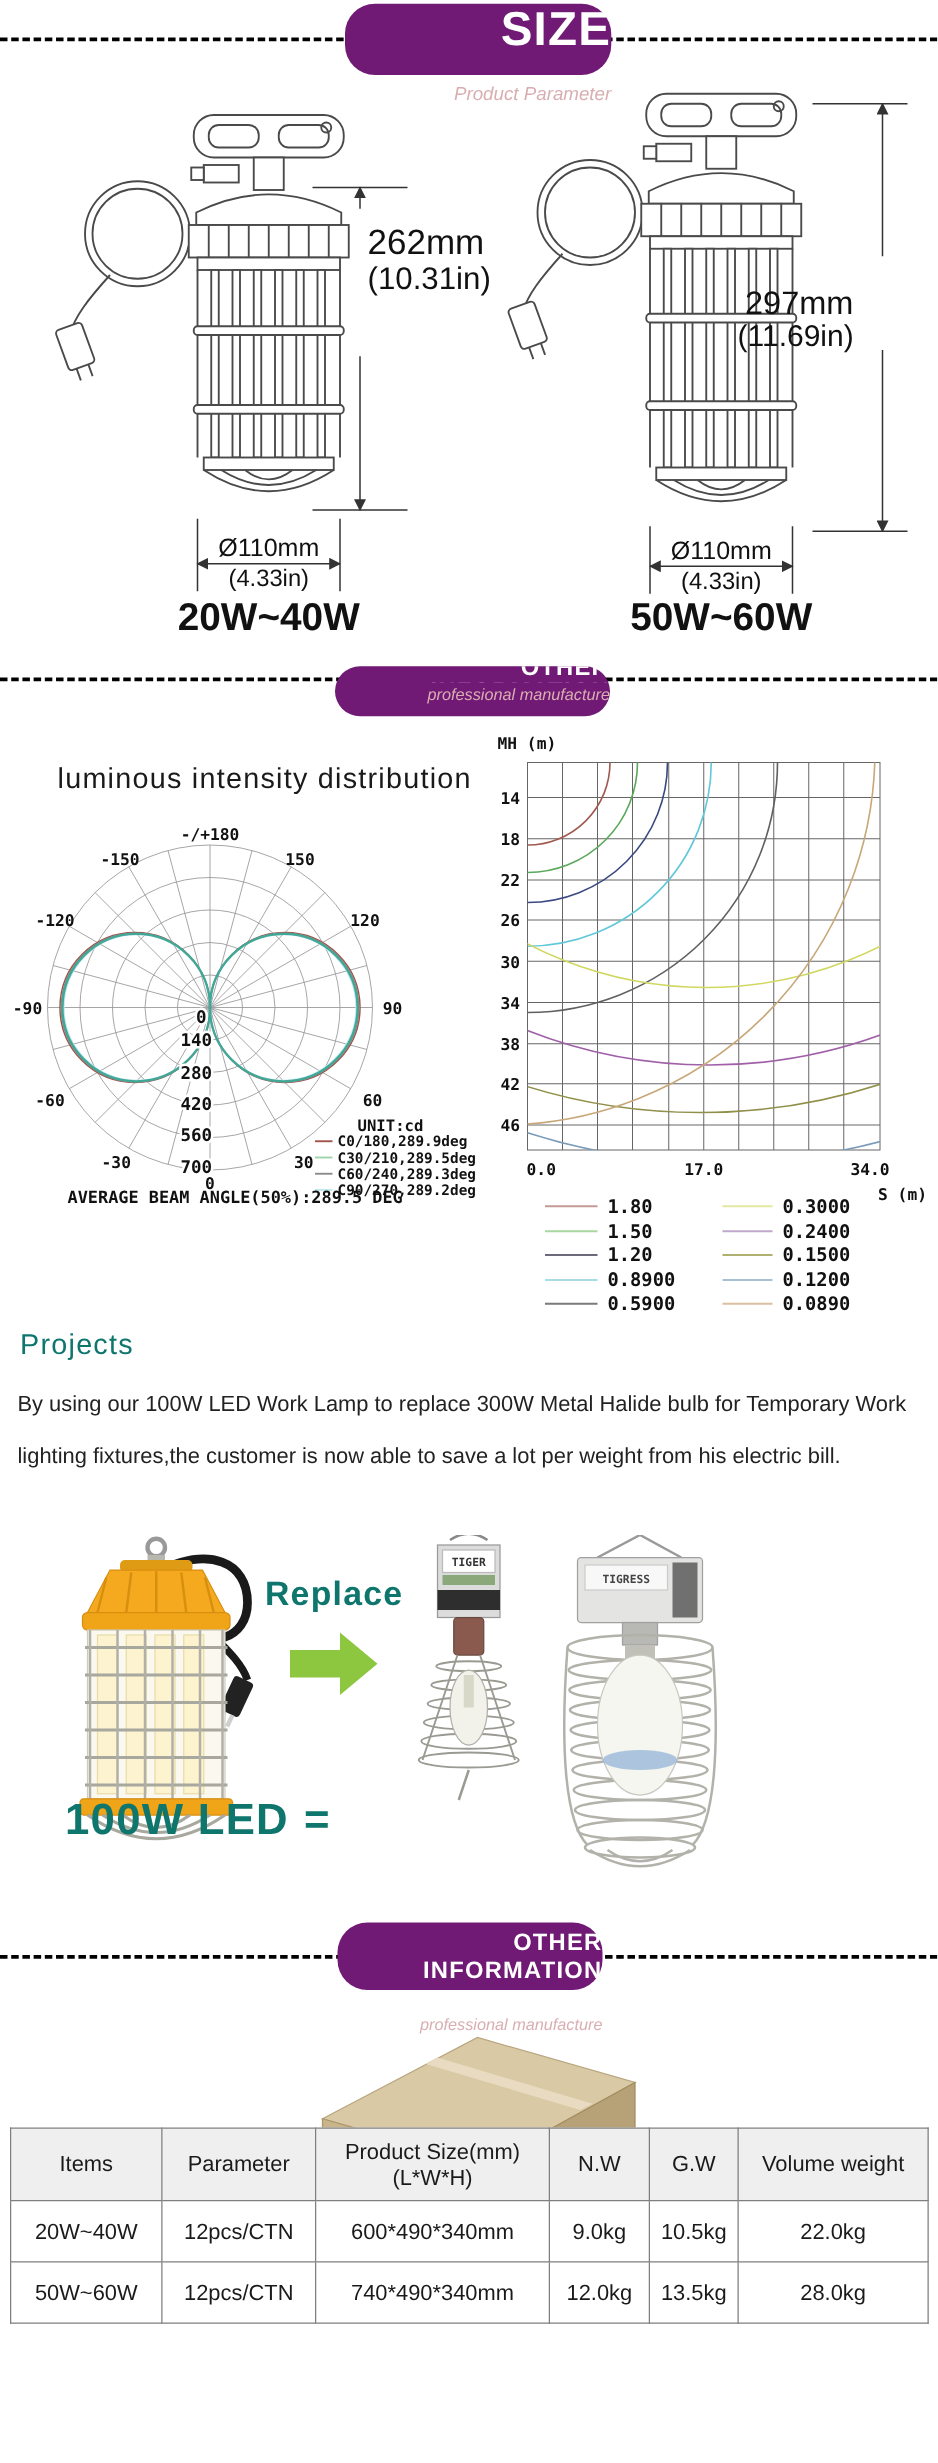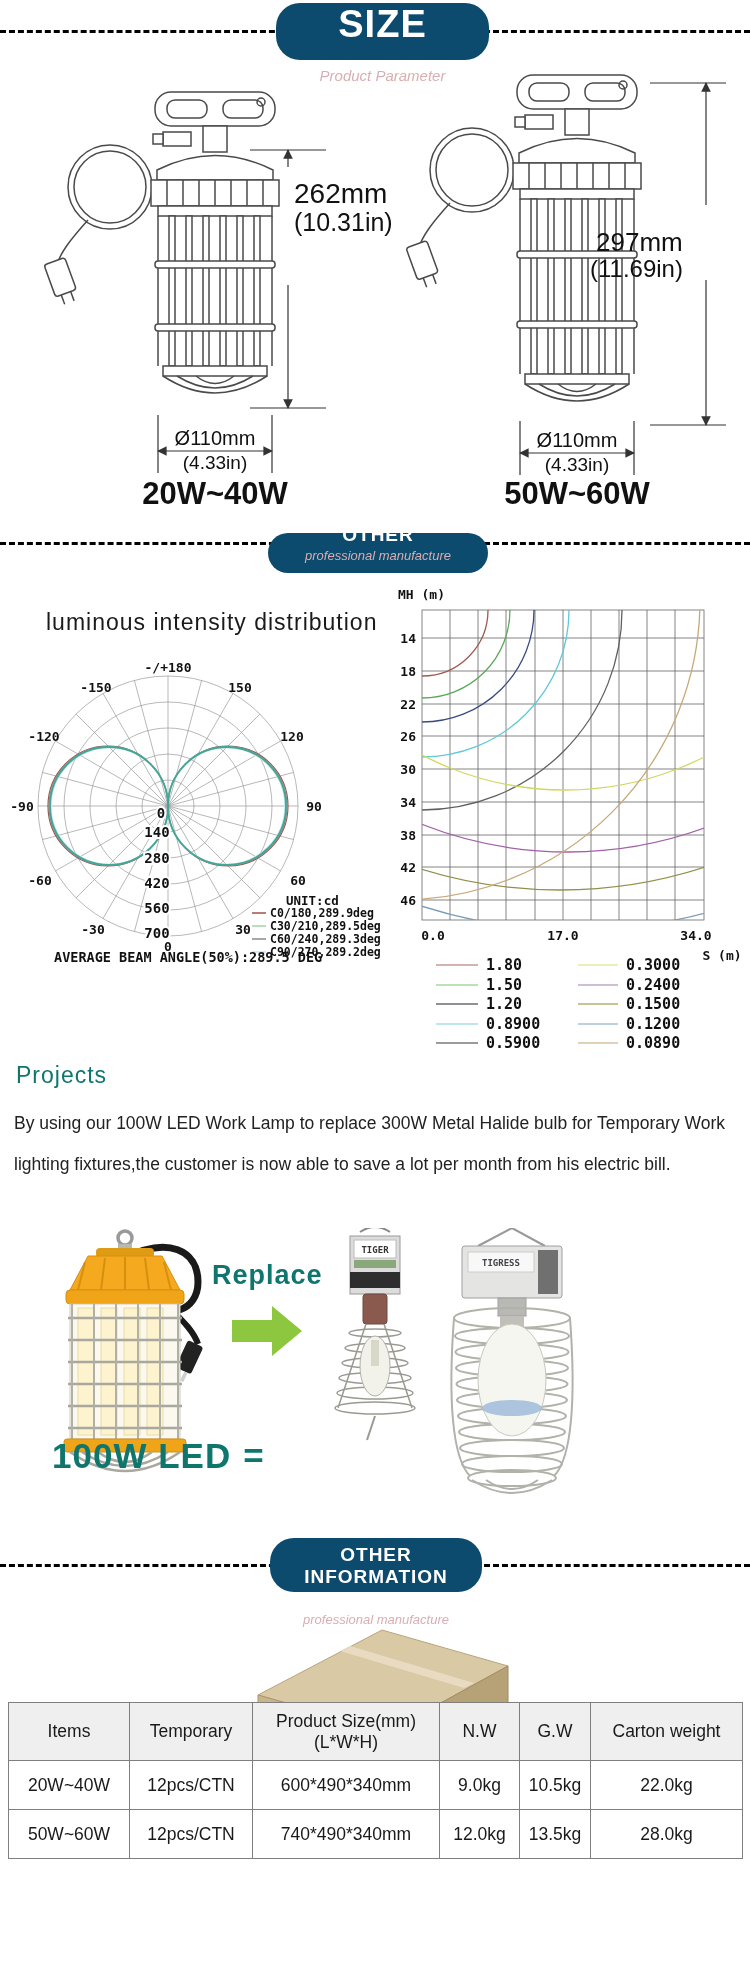--- a/index.html
+++ b/index.html
@@ -1,19 +1,19 @@
 <!DOCTYPE html>
 <html><head>
 <meta charset="utf-8">
 <style>
   html,body{margin:0;padding:0;background:#fff;}
   .page{position:relative;width:750px;height:1970px;background:#fff;overflow:hidden;
         font-family:"Liberation Sans", sans-serif;color:#1a1a1a;}
   .dashline{position:absolute;left:0;right:0;border-top:3px dashed #000;height:0;z-index:1;}
-  .banner{position:absolute;z-index:2;background:#0c4a6e;text-align:center;color:#fff;border-radius:24px;}
+  .banner{position:absolute;z-index:2;background:#701a75;text-align:right;color:#fff;border-radius:24px;}
   .banner .t{font-weight:bold;letter-spacing:1px;}
   .banner .s{font-style:italic;color:#d9aeb1;margin-top:24px;}
   .clipwrap{height:13px;overflow:hidden;}
   svg{position:absolute;left:0;}
   svg text{font-family:"DejaVu Sans Mono", monospace;}
   .sans-svg{font-family:"Liberation Sans", sans-serif;}
   table.spec{position:absolute;left:8px;top:1702px;width:734px;border-collapse:collapse;
              table-layout:fixed;background:#fff;z-index:2;}
   table.spec td,table.spec th{border:1px solid #7f7f7f;text-align:center;vertical-align:middle;
              font-size:17.5px;font-weight:normal;color:#1a1a1a;padding:0;}
@@ -333,21 +333,21 @@
         <text x="626" y="454">0.1200</text>
         <line x1="578" y1="468" x2="618" y2="468" stroke-width="1.5" style="stroke: rgb(216, 192, 160);"></line>
         <text x="626" y="473">0.0890</text>
       </g>
     </g>
   </svg>
 
   <div class="projheading">Projects</div>
   <div class="projbody">
     <div>By using our 100W LED Work Lamp to replace 300W Metal Halide bulb for Temporary Work</div>
-    <div>lighting fixtures,the customer is now able to save a lot per month from his electric bill.</div>
+    <div>lighting fixtures,the customer is now able to save a lot per weight from his electric bill.</div>
   </div>
 
   <div class="replace green">Replace</div>
 
   <svg style="top:1228px" width="750" height="300" viewBox="0 0 750 300">
 
     <polygon points="232,92 272,92 272,78 302,103 272,128 272,114 232,114" style="fill: rgb(141, 198, 63);"></polygon>
 
     <g>
       <circle cx="125" cy="10" r="7" stroke="#999" stroke-width="3.5" fill="none"></circle>
@@ -482,28 +482,28 @@
       <col style="width:121px">
         <col style="width:123px">
         <col style="width:187px">
       <col style="width:80px">
         <col style="width:71px">
         <col style="width:152px">
     </colgroup>
     <tbody>
         <tr>
       <th>Items</th>
-      <th>Temporary</th>
+      <th>Parameter</th>
       <th>
         <div>Product Size(mm)</div>
         <div>(L*W*H)</div>
       </th>
       <th>N.W</th>
       <th>G.W</th>
-      <th>Carton weight</th>
+      <th>Volume weight</th>
     </tr>
     <tr>
       <td>20W~40W</td>
       <td>12pcs/CTN</td>
       <td>600*490*340mm</td>
       <td>9.0kg</td>
       <td>10.5kg</td>
       <td>22.0kg</td>
     </tr>
     <tr>

